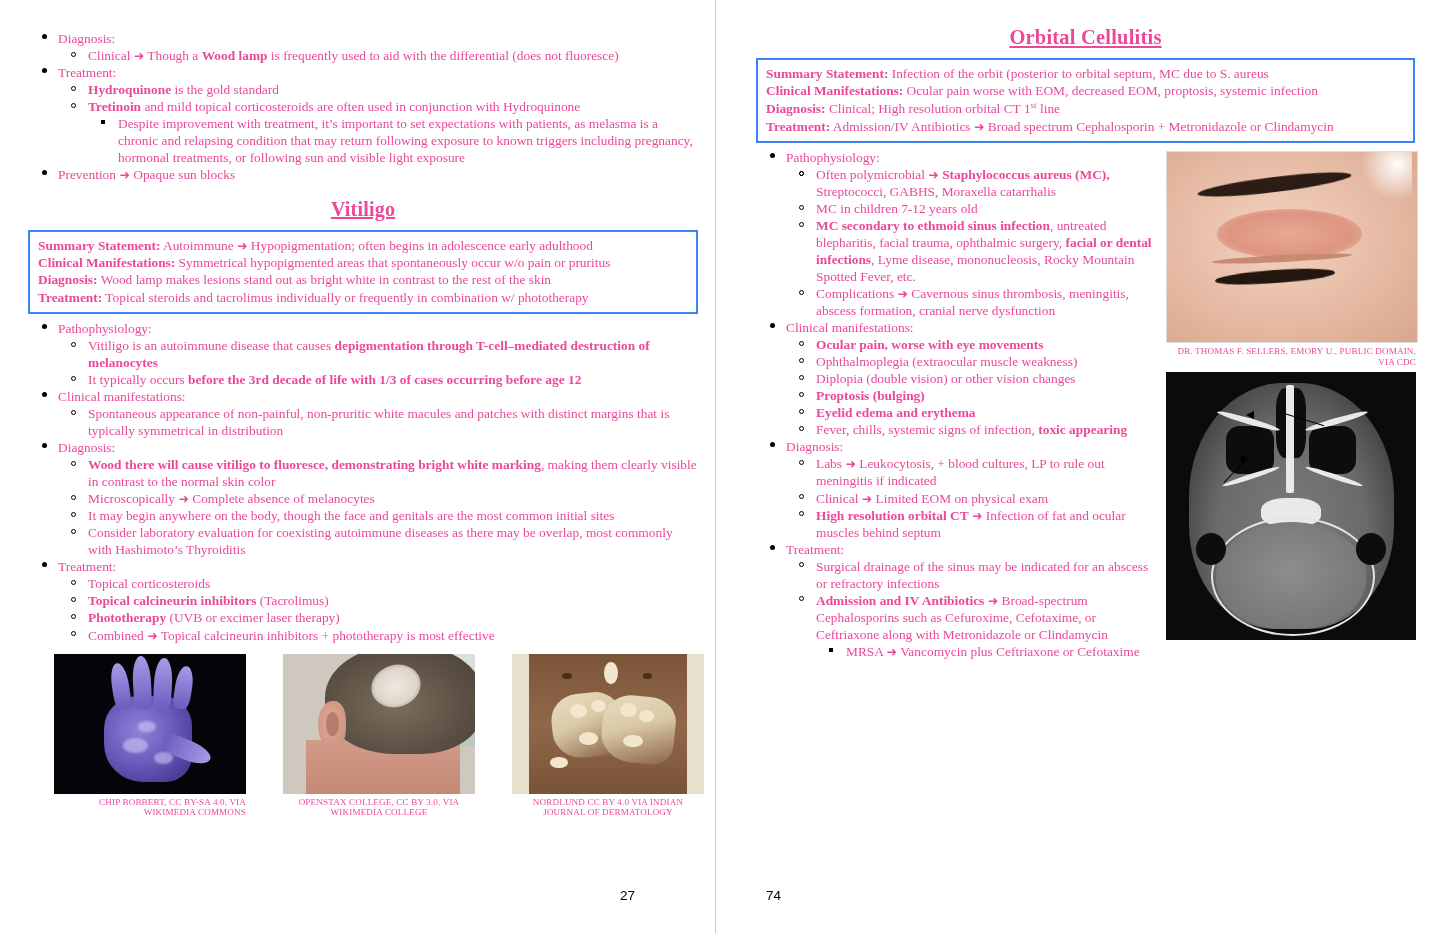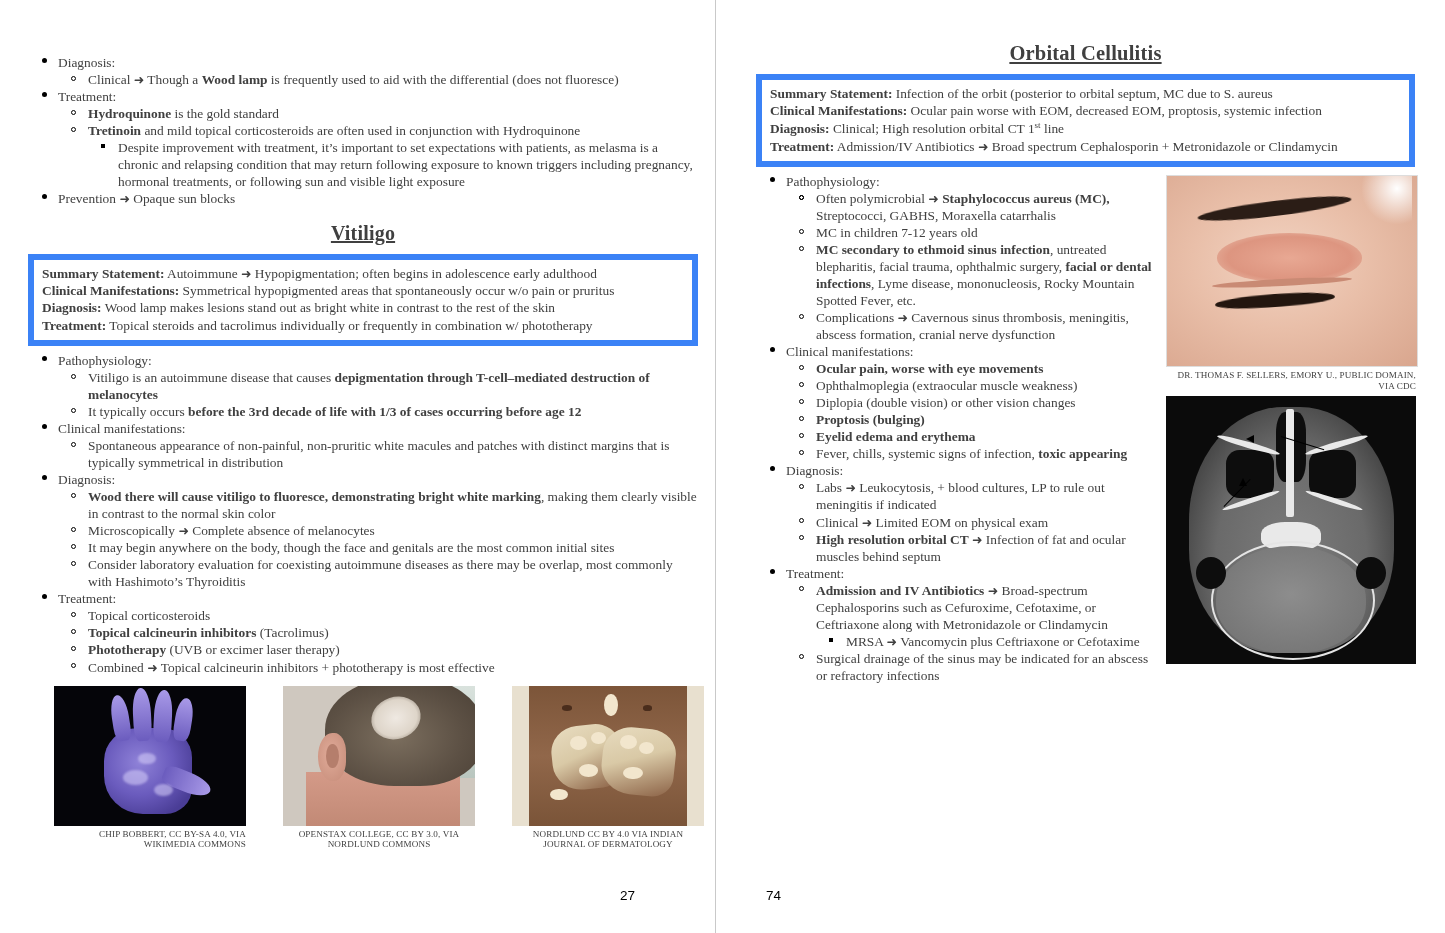--- a/index.html
+++ b/index.html
@@ -6,28 +6,28 @@
   body{
     width:1445px;height:933px;
     background:#ffffff;
     font-family:"Liberation Serif", serif;
     overflow:hidden;
     position:relative;
   }
   .spread{display:flex;width:1445px;height:933px;position:relative;}
   .page{position:relative;box-sizing:border-box;background:#fff;}
   .page-left{width:716px;padding:30px 18px 0 28px;}
-  .page-right{width:729px;padding:16px 30px 0 40px;}
+  .page-right{width:729px;padding:24px 30px 0 40px;}
   .divider{
     position:absolute;top:0;left:715px;width:2px;height:933px;
     background:#c9c9c9;
   }
 
   
-  .doc{font-size:13.4px;line-height:1.27;color:#404040;margin-top:24px;}
+  .doc{font-size:13.4px;line-height:1.27;color:#ec4899;}
   ul{list-style:none;margin:0;padding:0;}
   li{position:relative;}
 
   .l1{padding-left:30px;margin:0 0 0 0;}
   .l1 > .bullet{
     position:absolute;left:14px;top:4px;
     width:5px;height:5px;border-radius:50%;background:#000;
   }
   .l2{padding-left:30px;position:relative;}
   .l2 > .bullet{
@@ -48,21 +48,21 @@
     font-size:20px;
     font-weight:bold;
     text-decoration:underline;
     margin:14px 0 7px 0;
     letter-spacing:.2px;
   }
   .title-right{margin:0 0 8px 0;font-size:20.5px;}
 
   
   .summary-box{
-    border:6px solid #3b82f6;
+    border:2px solid #3b82f6;
     padding:5px 8px 6px 8px;
     margin:0 0 6px 0;
     font-size:13.4px;
     line-height:1.30;
   }
   .summary-box .row{white-space:normal;}
   .summary-box .lbl{font-weight:bold;}
 
   sup{font-size:9px;vertical-align:super;}
 
@@ -359,21 +359,21 @@
         </figure>
 
         <figure class="fig" style="margin:0;">
           <div class="fig-img img-scalp">
             <div class="bg-right"></div>
             <div class="neck"></div>
             <div class="scalp-hair"></div>
             <div class="scalp-patch"></div>
             <div class="ear"></div>
           </div>
-          <figcaption class="cap cap-c">OPENSTAX COLLEGE, CC BY 3.0, VIA NORDLUND COMMONS</figcaption>
+          <figcaption class="cap cap-c">OPENSTAX COLLEGE, CC BY 3.0, VIA WIKIMEDIA COLLEGE</figcaption>
         </figure>
 
         <figure class="fig" style="margin:0;">
           <div class="fig-img img-torso">
             <div class="torso-bg"></div>
             <div class="torso-side ts-l"></div>
             <div class="torso-side ts-r"></div>
             <div class="nip" style="left:26%;top:14%;"></div>
             <div class="nip" style="left:68%;top:14%;"></div>
             <div class="vpatch" style="left:48%;top:6%;width:7%;height:16%;"></div>
@@ -455,28 +455,28 @@
                 <li class="l2"><span class="bullet"></span><span>Labs <span class="arr">➜</span> Leukocytosis, + blood cultures, LP to rule out meningitis if indicated</span></li>
                 <li class="l2"><span class="bullet"></span><span>Clinical <span class="arr">➜</span> Limited EOM on physical exam</span></li>
                 <li class="l2"><span class="bullet"></span><span><b>High resolution orbital CT</b> <span class="arr">➜</span> Infection of fat and ocular muscles behind septum</span></li>
               </ul>
             </li>
 
             <li class="l1">
               <span class="bullet"></span>
               <span>Treatment:</span>
               <ul>
+                <li class="l2"><span class="bullet"></span><span>Surgical drainage of the sinus may be indicated for an abscess or refractory infections</span></li>
                 <li class="l2">
                   <span class="bullet"></span>
                   <span><b>Admission and IV Antibiotics</b> <span class="arr">➜</span> Broad-spectrum Cephalosporins such as Cefuroxime, Cefotaxime, or Ceftriaxone along with Metronidazole or Clindamycin</span>
                   <ul>
                     <li class="l3"><span class="bullet"></span><span>MRSA <span class="arr">➜</span> Vancomycin plus Ceftriaxone or Cefotaxime</span></li>
                   </ul>
                 </li>
-                <li class="l2"><span class="bullet"></span><span>Surgical drainage of the sinus may be indicated for an abscess or refractory infections</span></li>
               </ul>
             </li>
 
           </ul>
         </div>
 
         <div class="right-figs">
 
           <figure class="rfig" style="margin:0 0 4px 0;">
             <div class="fig-img img-eye" style="height:190px;border:1px solid #ddd;">

